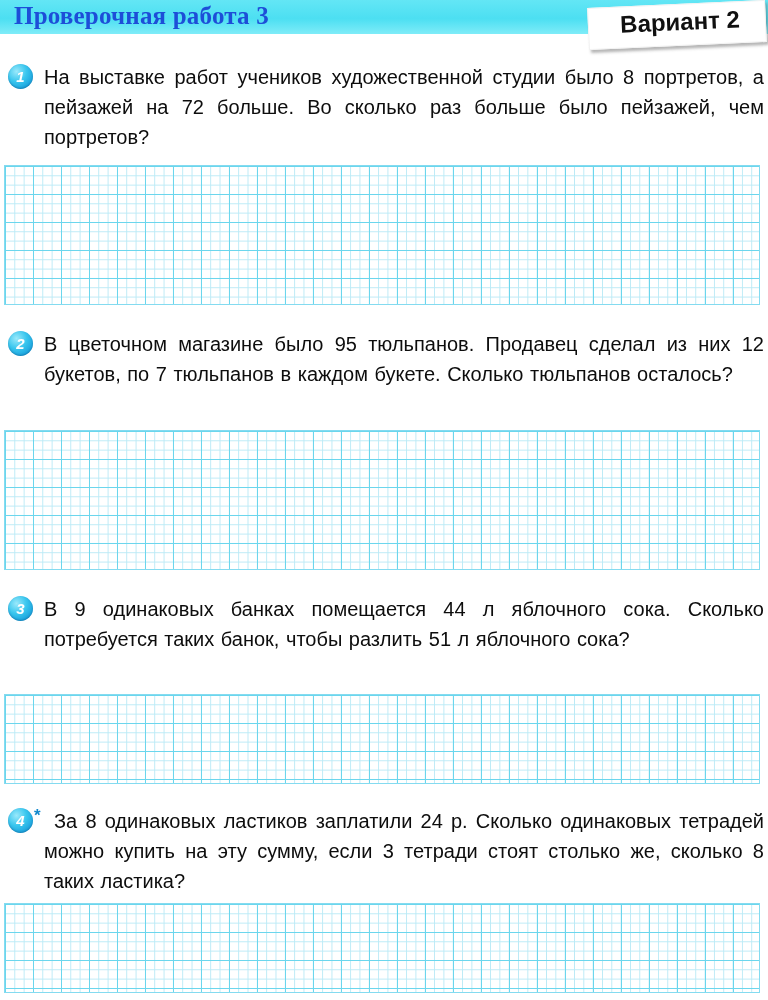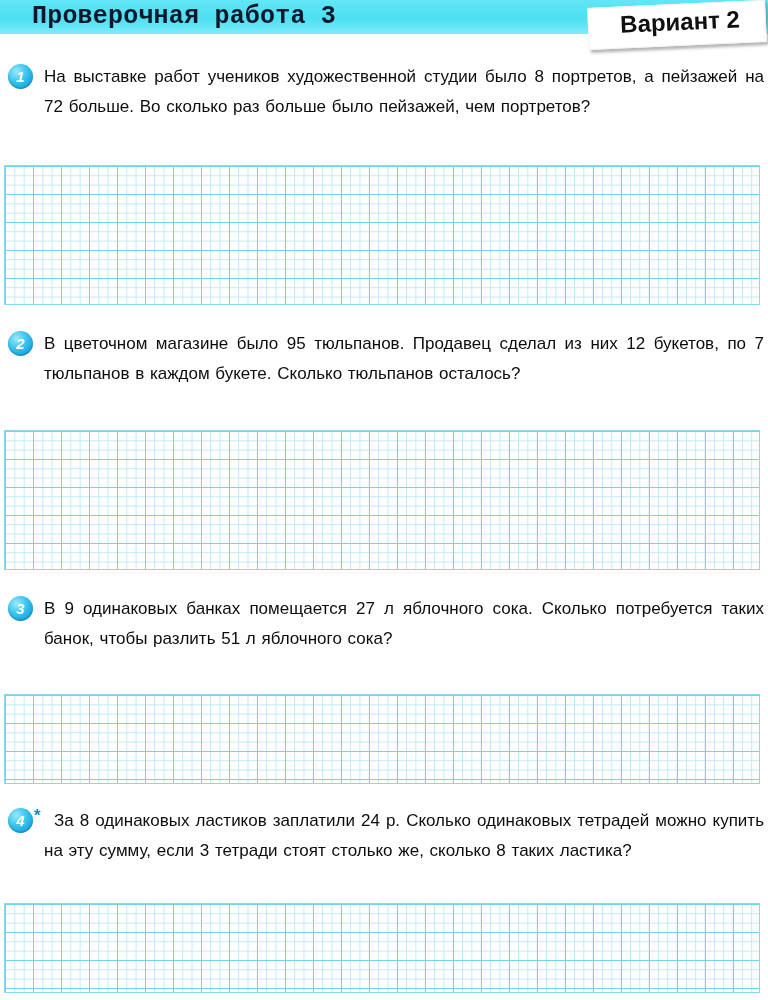--- a/index.html
+++ b/index.html
@@ -9,24 +9,24 @@
     overflow:hidden;position:relative;
   }
   .page{position:relative;width:768px;height:1000px;}
 
   
   .header-band{
     position:absolute;left:0;top:0;width:768px;height:34px;
     background:linear-gradient(180deg,#63e6f5 0%,#4cdff2 55%,#7fecf8 100%);
   }
   .header-title{
-    position:absolute;left:32px;top:2px;
-    font-size:25px;font-weight:bold;color:#0f172a;
+    position:absolute;left:14px;top:2px;
+    font-size:25px;font-weight:bold;color:#1d4ed8;
     letter-spacing:0.2px;white-space:nowrap;
-    font-family:Liberation Mono, monospace;
+    font-family:Liberation Serif, serif;
   }
   .variant-card{
     position:absolute;left:588px;top:4px;width:176px;height:40px;
     background:#ffffff;transform:rotate(-2.6deg);
     box-shadow:2px 3px 3px rgba(90,90,90,0.45);
     border:1px solid #f2f2f2;
   }
   .variant-label{
     position:absolute;left:600px;top:8px;width:160px;
     transform:rotate(-2.6deg);
@@ -42,21 +42,21 @@
     color:#ffffff;font-size:15px;font-weight:bold;font-style:italic;
     text-align:center;line-height:25px;
     box-shadow:inset 0 -1px 2px rgba(0,60,110,0.35);
   }
   .star{
     position:absolute;left:34px;top:0px;
     font-size:17px;font-weight:bold;color:#1188cc;
   }
   .task-text{
     position:absolute;left:44px;width:720px;
-    font-size:17px;line-height:30px;color:#0d0d0d;
+    font-size:20px;line-height:30px;color:#0d0d0d;
     text-align:justify;text-align-last:left;
     font-family:"Liberation Sans","DejaVu Sans",sans-serif;
     word-spacing:1px;
   }
   .task-text.star-indent{text-indent:10px;}
 
   
   .grid{
     position:absolute;left:4px;width:756px;
     background-color:#ffffff;
@@ -89,21 +89,21 @@
   <div class="grid" style="top:165px;height:140px;"></div>
 
   <div class="task" style="top:329px;">
     <div class="bullet">2</div>
     <div class="task-text">В цветочном магазине было 95 тюльпанов. Продавец сделал из них 12 букетов, по 7 тюльпанов в каждом букете. Сколько тюльпанов осталось?</div>
   </div>
   <div class="grid" style="top:430px;height:140px;"></div>
 
   <div class="task" style="top:594px;">
     <div class="bullet">3</div>
-    <div class="task-text">В 9 одинаковых банках помещается 27 л яблочного сока. Сколько потребуется таких банок, чтобы разлить 51 л яблочного сока?</div>
+    <div class="task-text">В 9 одинаковых банках помещается 44 л яблочного сока. Сколько потребуется таких банок, чтобы разлить 51 л яблочного сока?</div>
   </div>
   <div class="grid" style="top:694px;height:90px;"></div>
 
   <div class="task" style="top:806px;">
     <div class="bullet">4</div>
     <div class="star">*</div>
     <div class="task-text star-indent">За 8 одинаковых ластиков заплатили 24 р. Сколько одинаковых тетрадей можно купить на эту сумму, если 3 тетради стоят столько же, сколько 8 таких ластика?</div>
   </div>
   <div class="grid" style="top:903px;height:90px;"></div>
 

